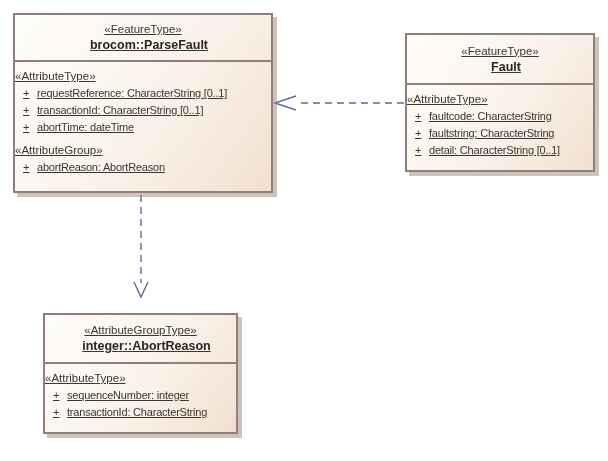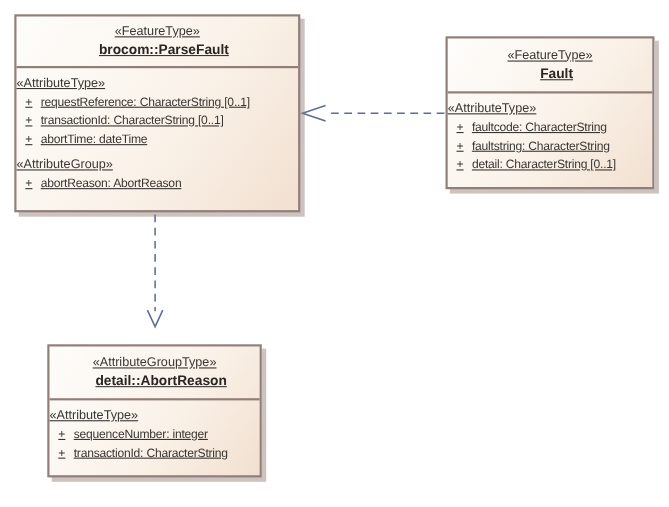--- a/index.html
+++ b/index.html
@@ -148,21 +148,21 @@
       <div class="attr-row">
         <span class="attr-vis">+</span>
         <span class="attr-text">detail: CharacterString [0..1]</span>
       </div>
     </div>
   </div>
 
   <div class="uml-box" id="box-abort-reason">
     <div class="uml-header">
       <div class="stereotype">«AttributeGroupType»</div>
-      <div class="box-name">detail::AbortReason</div>
+      <div class="box-name">integer::AbortReason</div>
     </div>
     <div class="uml-body">
       <div class="sec-stereotype">«AttributeType»</div>
       <div class="attr-row">
         <span class="attr-vis">+</span>
         <span class="attr-text">sequenceNumber: integer</span>
       </div>
       <div class="attr-row">
         <span class="attr-vis">+</span>
         <span class="attr-text">transactionId: CharacterString</span>

